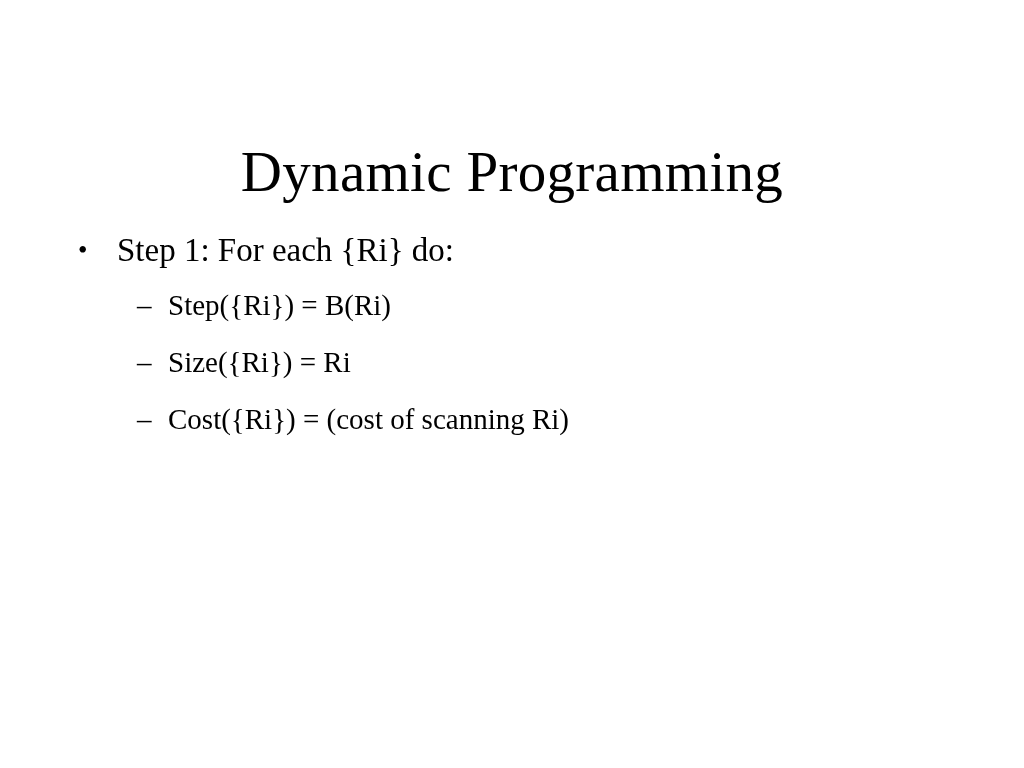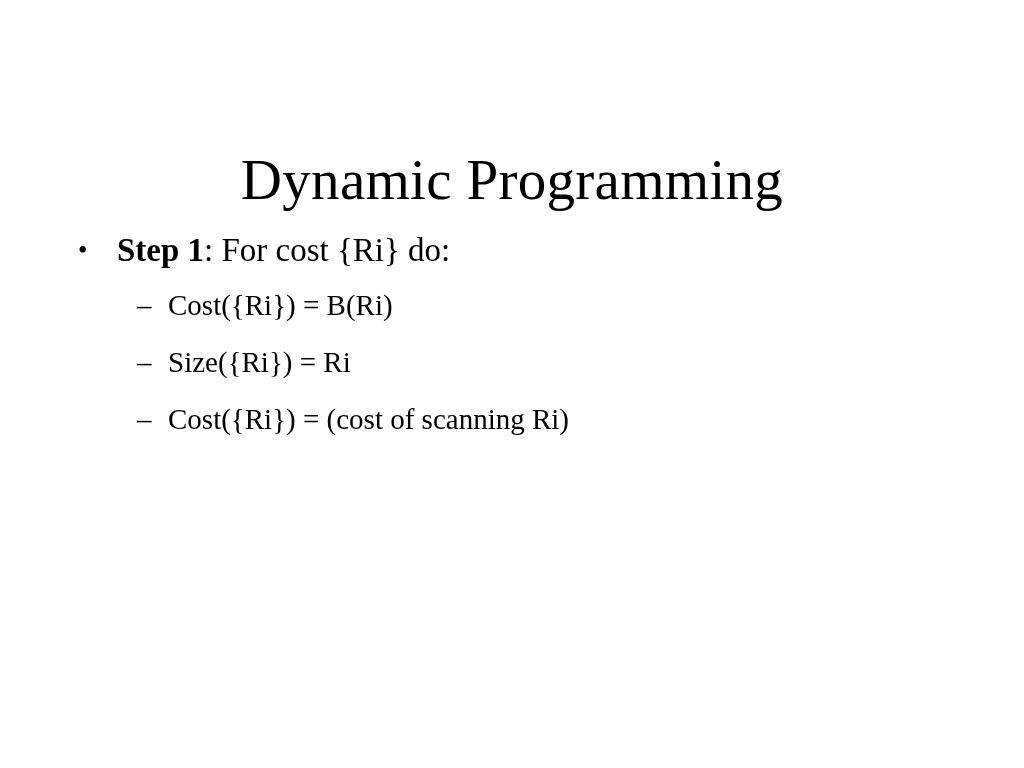--- a/index.html
+++ b/index.html
@@ -19,21 +19,21 @@
     position: relative;
     width: 1024px;
     height: 768px;
     background: #ffffff;
   }
 
   
   .slide-title {
     position: absolute;
     left: 0;
-    top: 112px;
+    top: 104px;
     width: 1024px;
     text-align: center;
     font-size: 57px;
     line-height: 1.05;
     font-weight: normal;
     letter-spacing: 0.3px;
     color: #000000;
     white-space: nowrap;
   }
 
@@ -58,21 +58,21 @@
     flex: 0 0 39px;
     text-align: left;
     font-size: 27px;
     line-height: 44px;
   }
   .bullet-l1 .text {
     flex: 1 1 auto;
     white-space: nowrap;
   }
   .bullet-l1 .text .lead {
-    font-weight: bold;
+    font-weight: normal;
   }
 
   
   .bullet-l2 {
     display: flex;
     align-items: flex-start;
     font-size: 29px;
     line-height: 40px;
     margin-left: 59px;
     margin-bottom: 17px;
@@ -93,26 +93,26 @@
 <body>
 
 <div class="slide">
 
   <h1 class="slide-title">Dynamic Programming</h1>
 
   <div class="slide-body">
 
     <div class="bullet-l1">
       <span class="marker">•</span>
-      <span class="text"><span class="lead">Step 1</span><span>: For cost {Ri} do:</span></span>
+      <span class="text"><span class="lead">Step 1</span><span>: For each {Ri} do:</span></span>
     </div>
 
     <div class="bullet-l2">
       <span class="marker">–</span>
-      <span class="text">Cost({Ri}) = B(Ri)</span>
+      <span class="text">Step({Ri}) = B(Ri)</span>
     </div>
 
     <div class="bullet-l2">
       <span class="marker">–</span>
       <span class="text">Size({Ri}) = Ri</span>
     </div>
 
     <div class="bullet-l2">
       <span class="marker">–</span>
       <span class="text">Cost({Ri}) = (cost of scanning Ri)</span>

